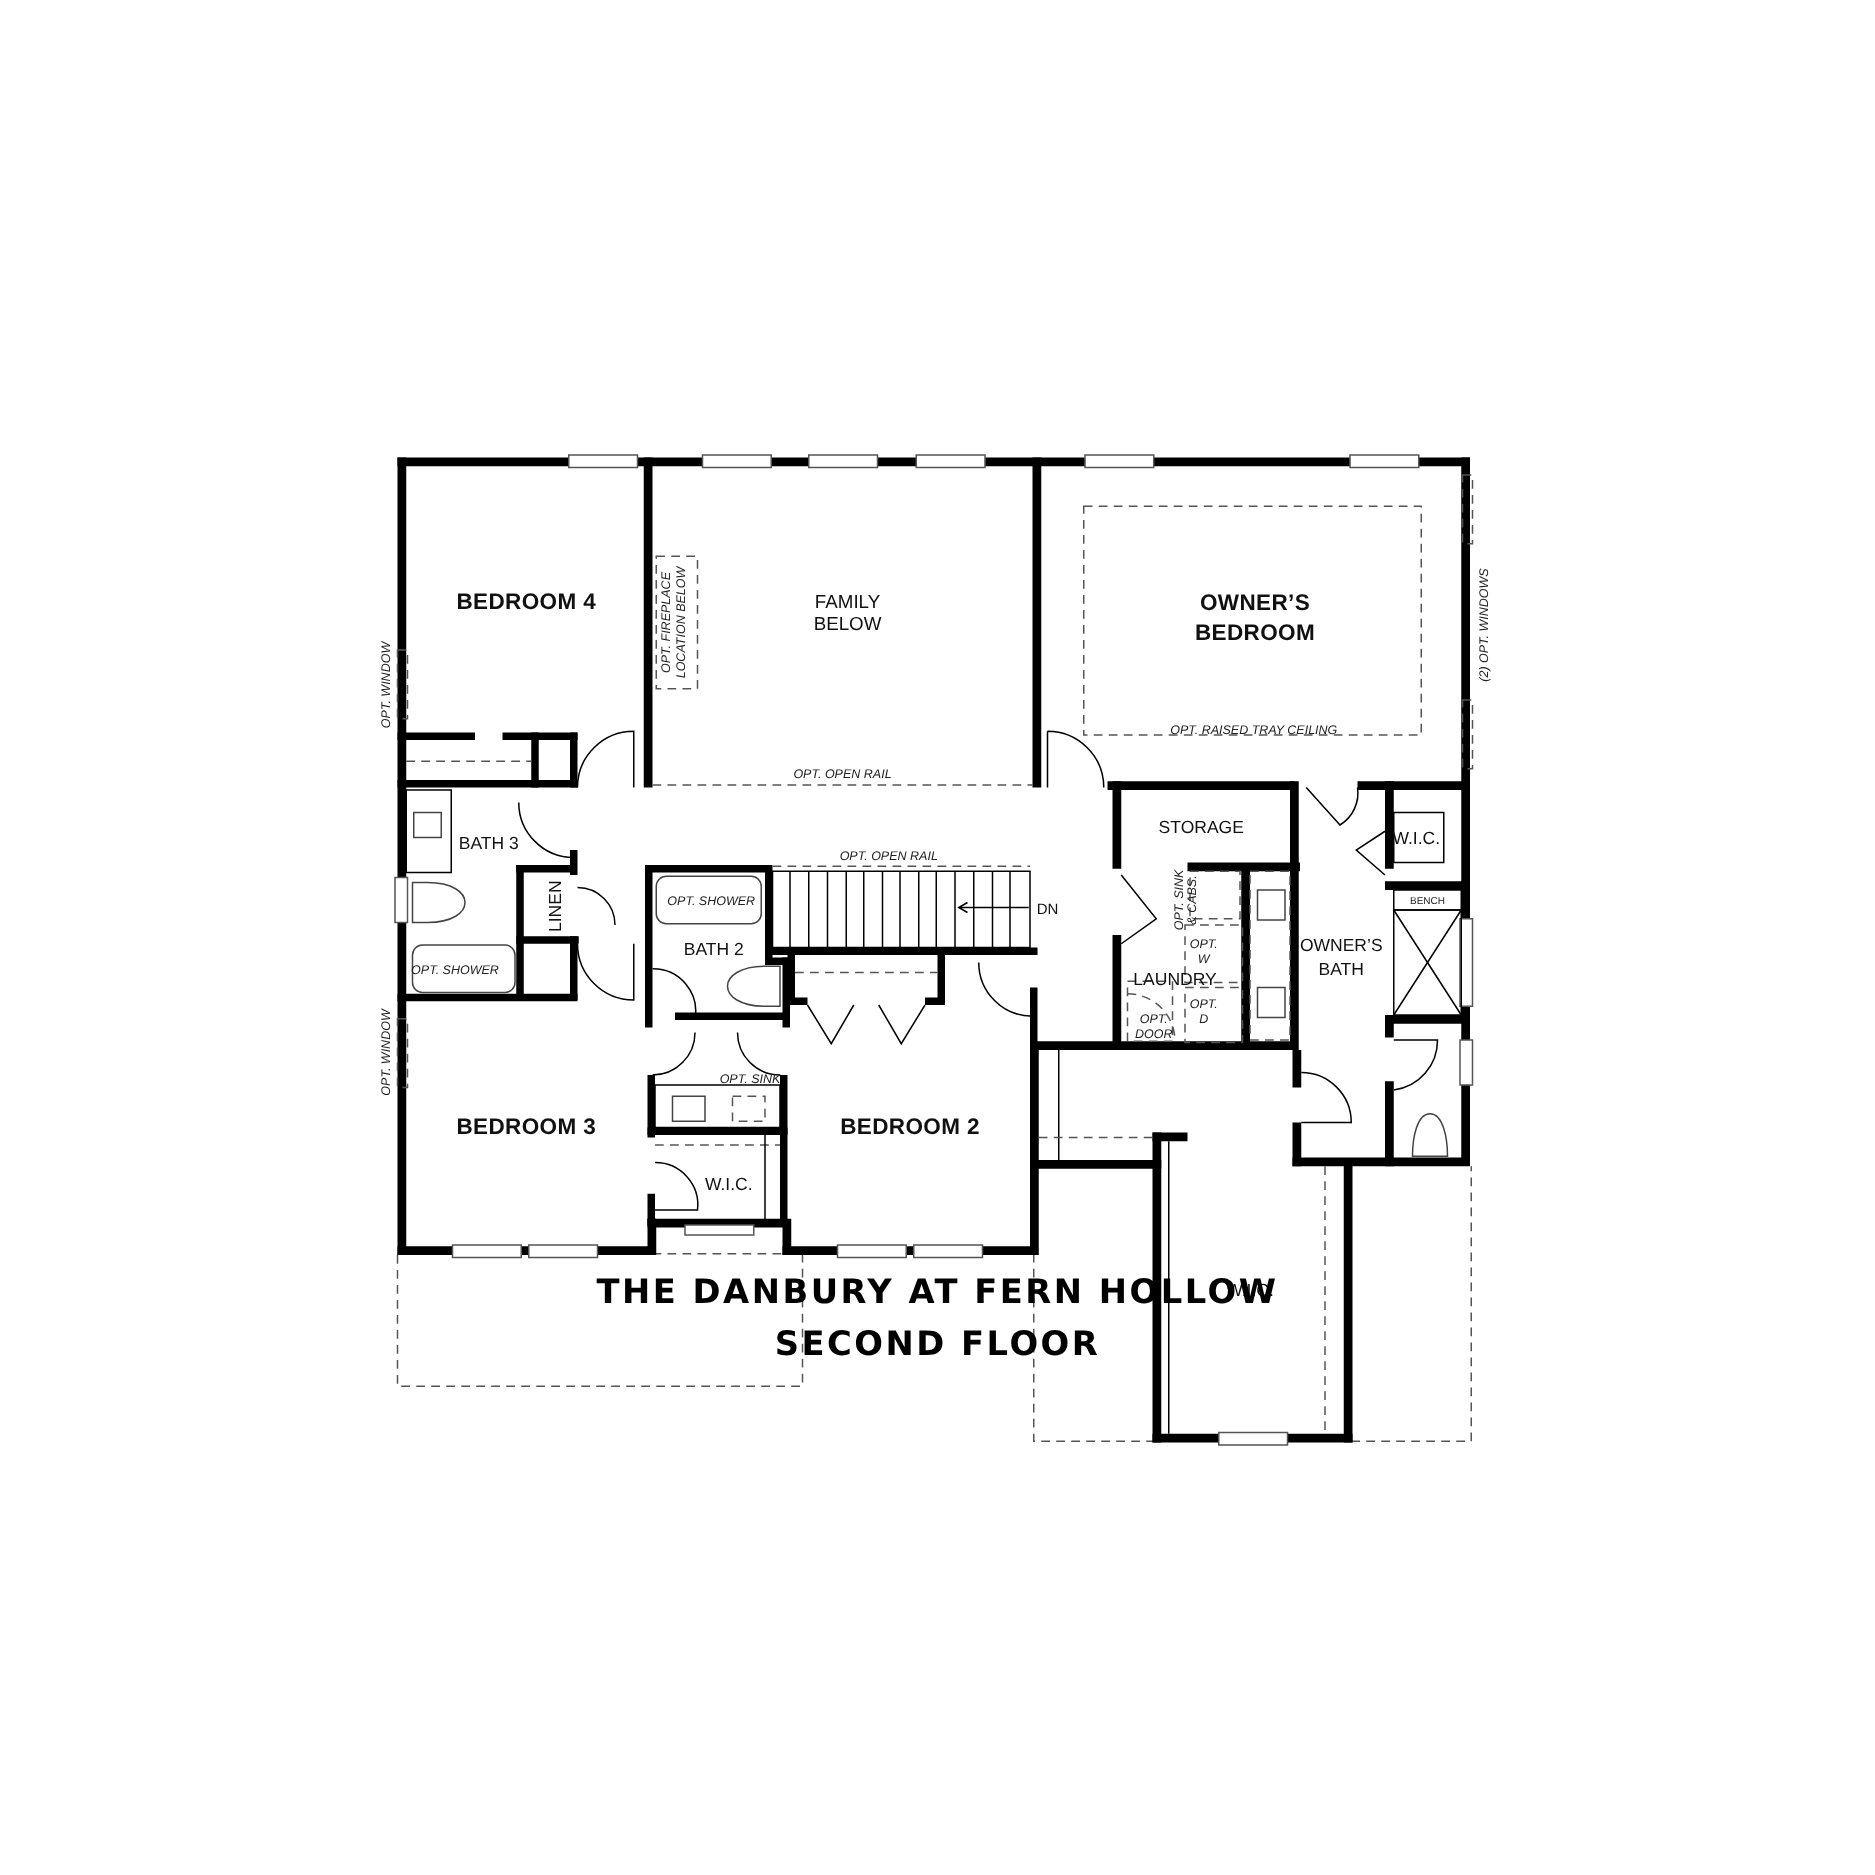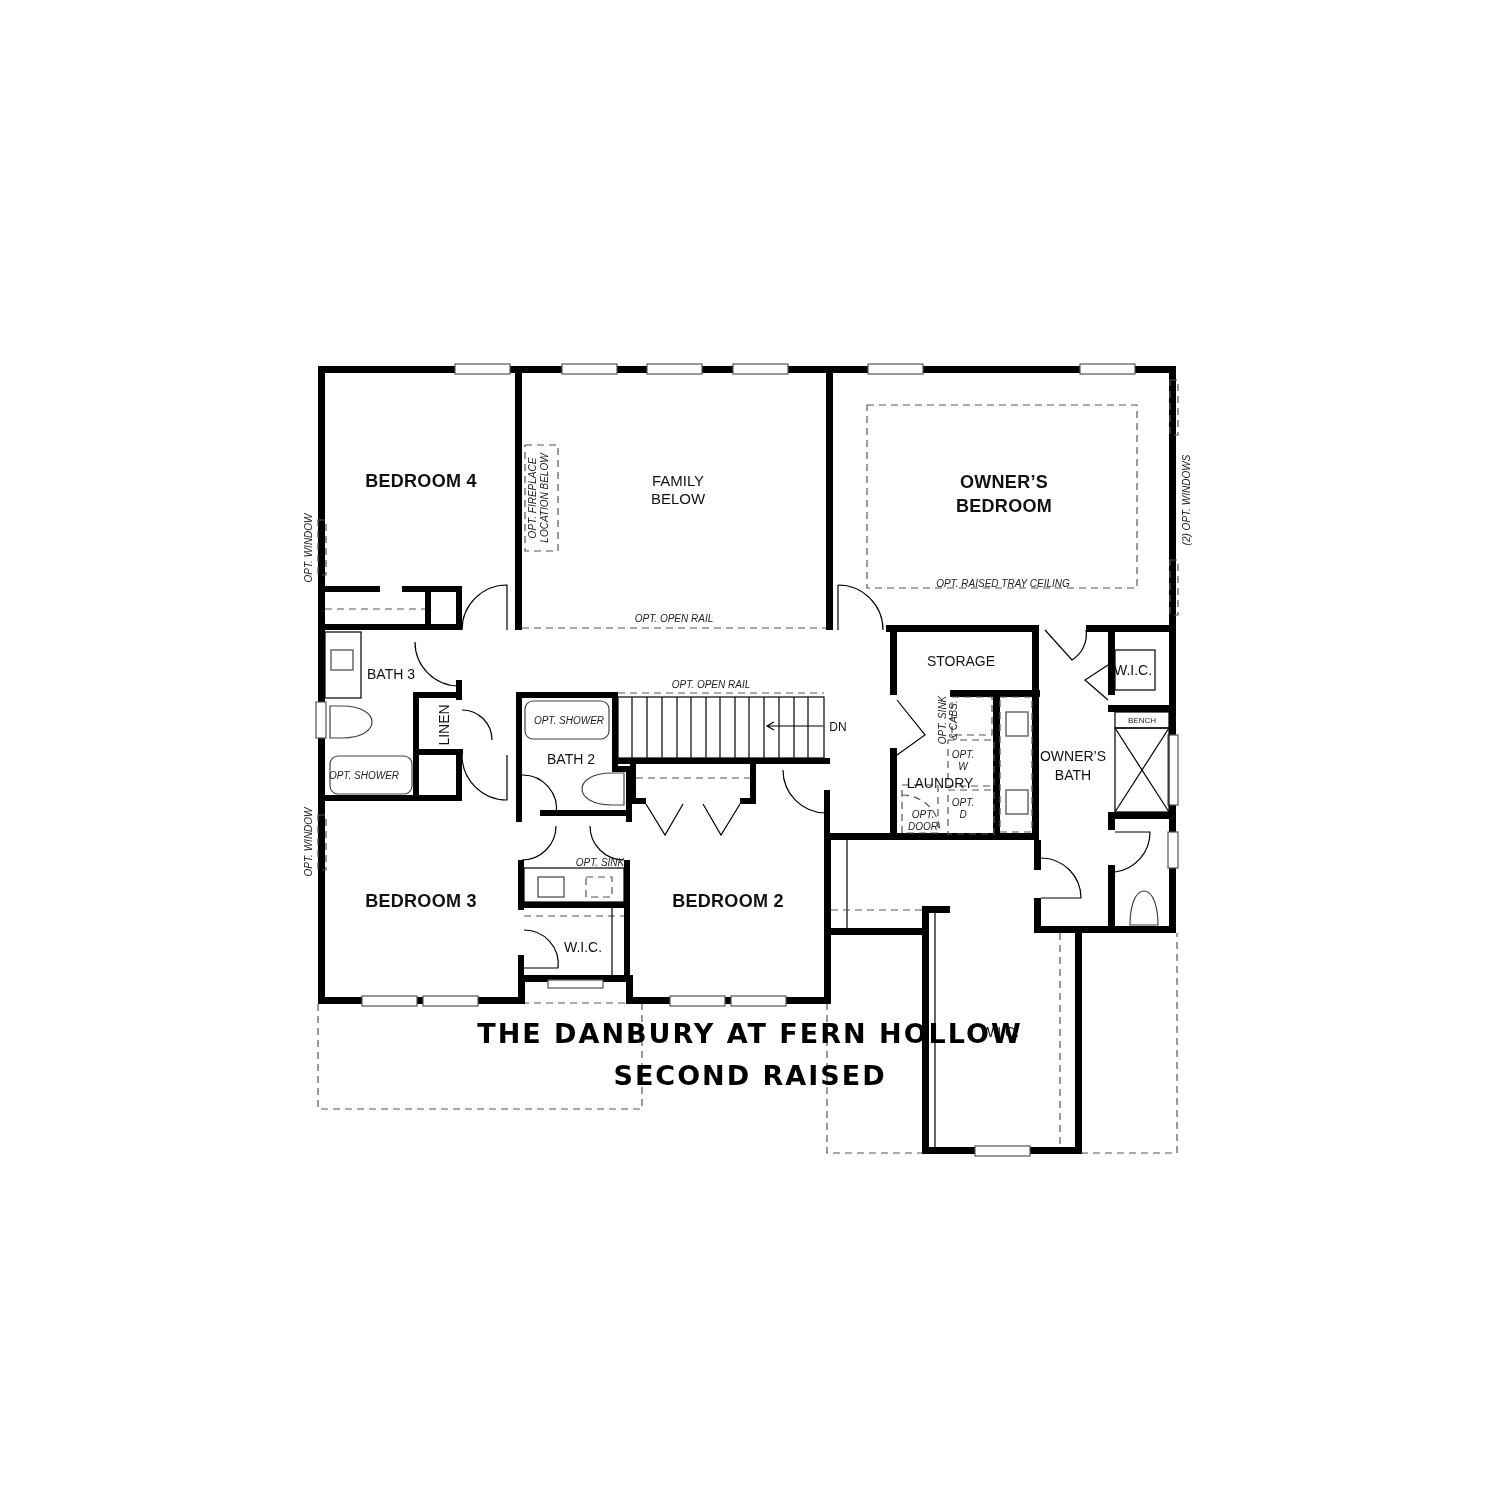--- a/index.html
+++ b/index.html
@@ -270,21 +270,21 @@
     <text data-name="note-opt-door-2" class="note" x="923" y="830" text-anchor="middle">DOOR</text>
     <text data-name="note-bench" class="tiny" x="1142" y="723" text-anchor="middle">BENCH</text>
     <text data-name="note-opt-sink" class="note" x="600" y="866" text-anchor="middle">OPT. SINK</text>
   </g>
 </svg>
 
 <div data-name="plan-title" class="title" style="top:1020px;">
   <div data-name="plan-title-line1" style="position:absolute; top:0; width:100%;">THE DANBURY AT FERN HOLLOW</div>
 </div>
 <div data-name="plan-subtitle" class="title" style="top:1060px;">
-  <div data-name="plan-title-line2" style="position:absolute; top:0; width:100%;">SECOND RAISED</div>
+  <div data-name="plan-title-line2" style="position:absolute; top:0; width:100%;">SECOND FLOOR</div>
 </div>
 
 <style>
   .title { top:auto; }
   [data-name="plan-title"] { top:1020px !important; }
   [data-name="plan-subtitle"] { top:1060px !important; }
 </style>
 <style>
   [data-name="plan-title"] { top:1021px !important; }
   [data-name="plan-subtitle"] { top:1062px !important; }

